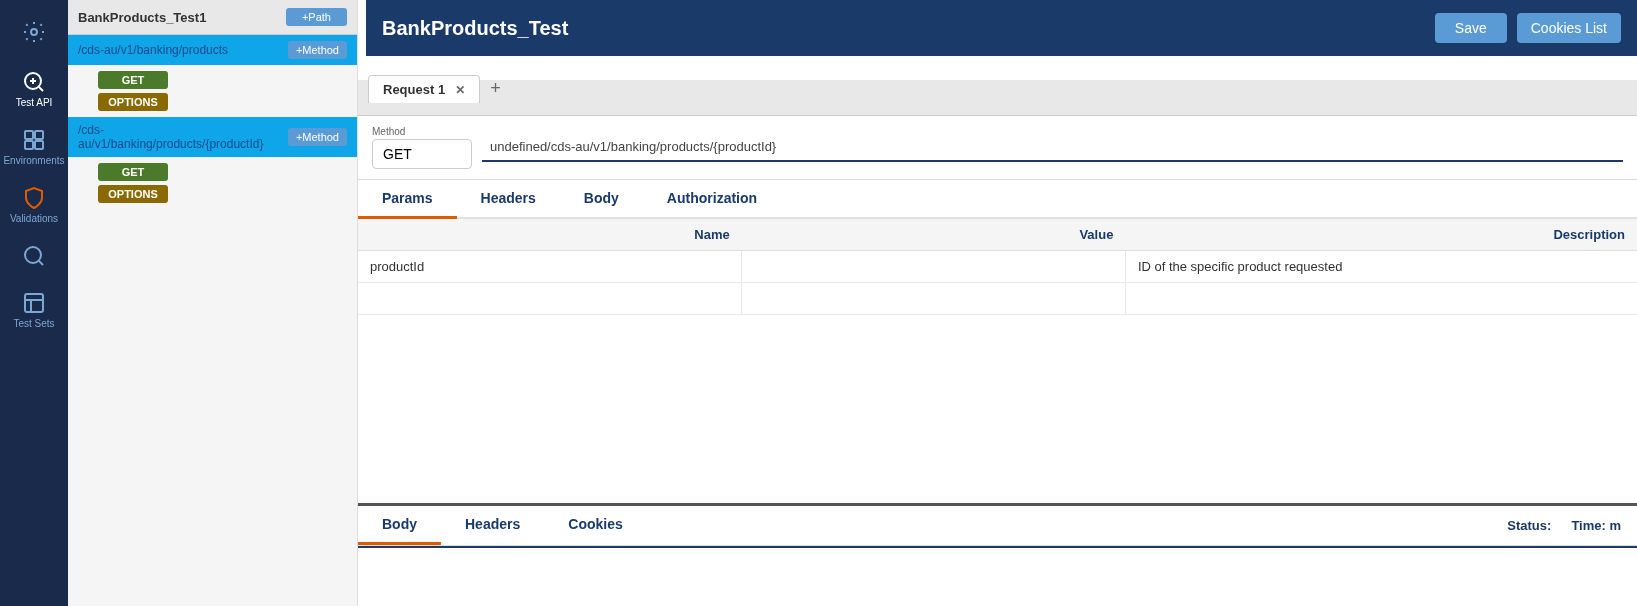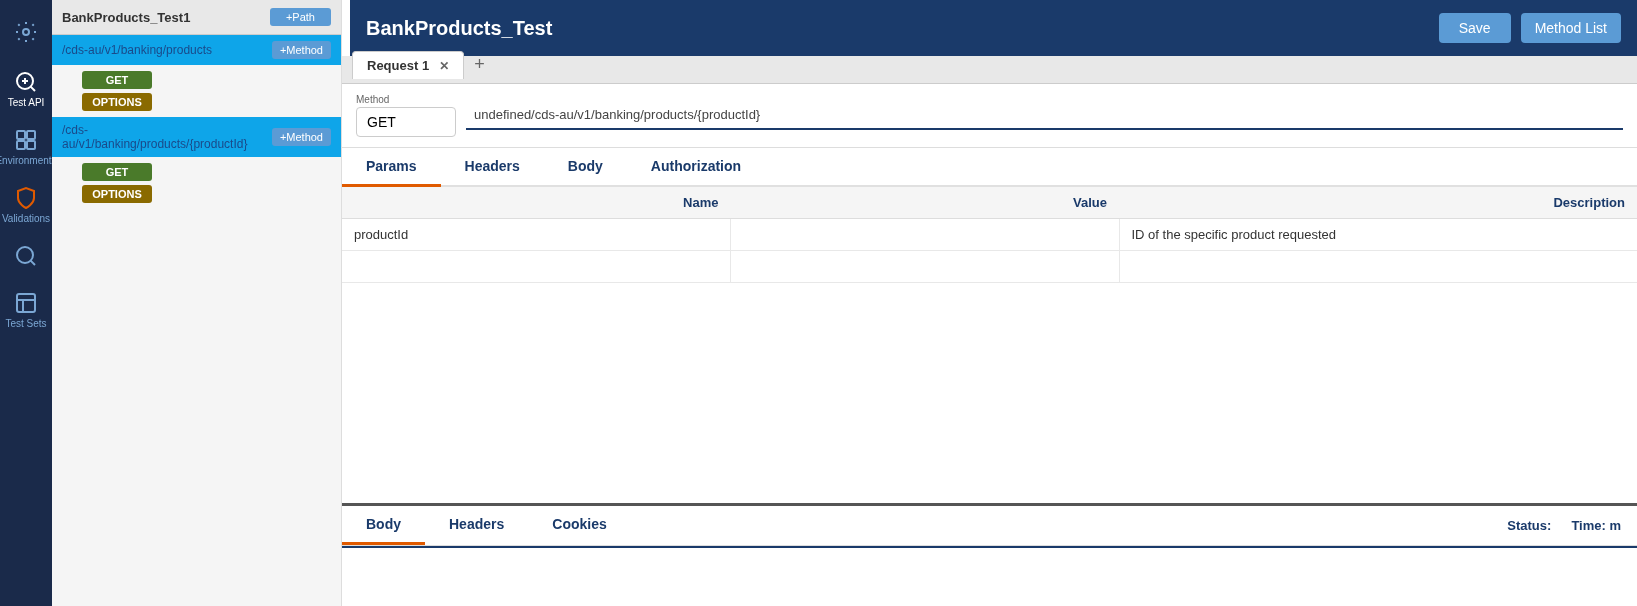--- a/index.html
+++ b/index.html
@@ -1,20 +1,20 @@
 <!DOCTYPE html>
 <html><head>
   <meta charset="utf-8">
   <style>
     * { box-sizing: border-box; margin: 0; padding: 0; }
     body { font-family: Arial, sans-serif; display: flex; height: 606px; overflow: hidden; background: #f0f0f0; }
 
     
     .sidebar {
-      width: 52px;
+      width: 68px;
       background: #1a2a4a;
       display: flex;
       flex-direction: column;
       align-items: center;
       padding-top: 10px;
       gap: 4px;
       flex-shrink: 0;
     }
     .sidebar-item {
       display: flex;
@@ -176,23 +176,24 @@
       font-size: 14px;
       cursor: pointer;
     }
 
     
     .tabs-bar {
       display: flex;
       align-items: flex-end;
       background: #e8e8e8;
       border-bottom: 1px solid #ccc;
-      padding: 4px 10px;
-      height: 28px;
-      flex-shrink: 0;
+      padding: 12px 10px;
+      height: 36px;
+      flex-shrink: 0;
+      margin-top: 24px;
     }
     .tab {
       display: flex;
       align-items: center;
       gap: 6px;
       padding: 6px 14px;
       font-size: 13px;
       cursor: pointer;
       background: #fff;
       border: 1px solid #ccc;
@@ -442,21 +443,21 @@
     <button class="btn-options">OPTIONS</button>
   </div>
 </div>
 
 <div class="main">
 
   <div class="main-header">
     <span class="main-title">BankProducts_Test</span>
     <div class="header-actions">
       <button class="btn-save">Save</button>
-      <button class="btn-project-list">Method List</button>
+      <button class="btn-project-list">Cookies List</button>
     </div>
   </div>
 
   <div class="tabs-bar">
     <div class="tab active">
       <span>Request 1</span>
       <span class="tab-close">✕</span>
     </div>
     <button class="tab-add">+</button>
   </div>

